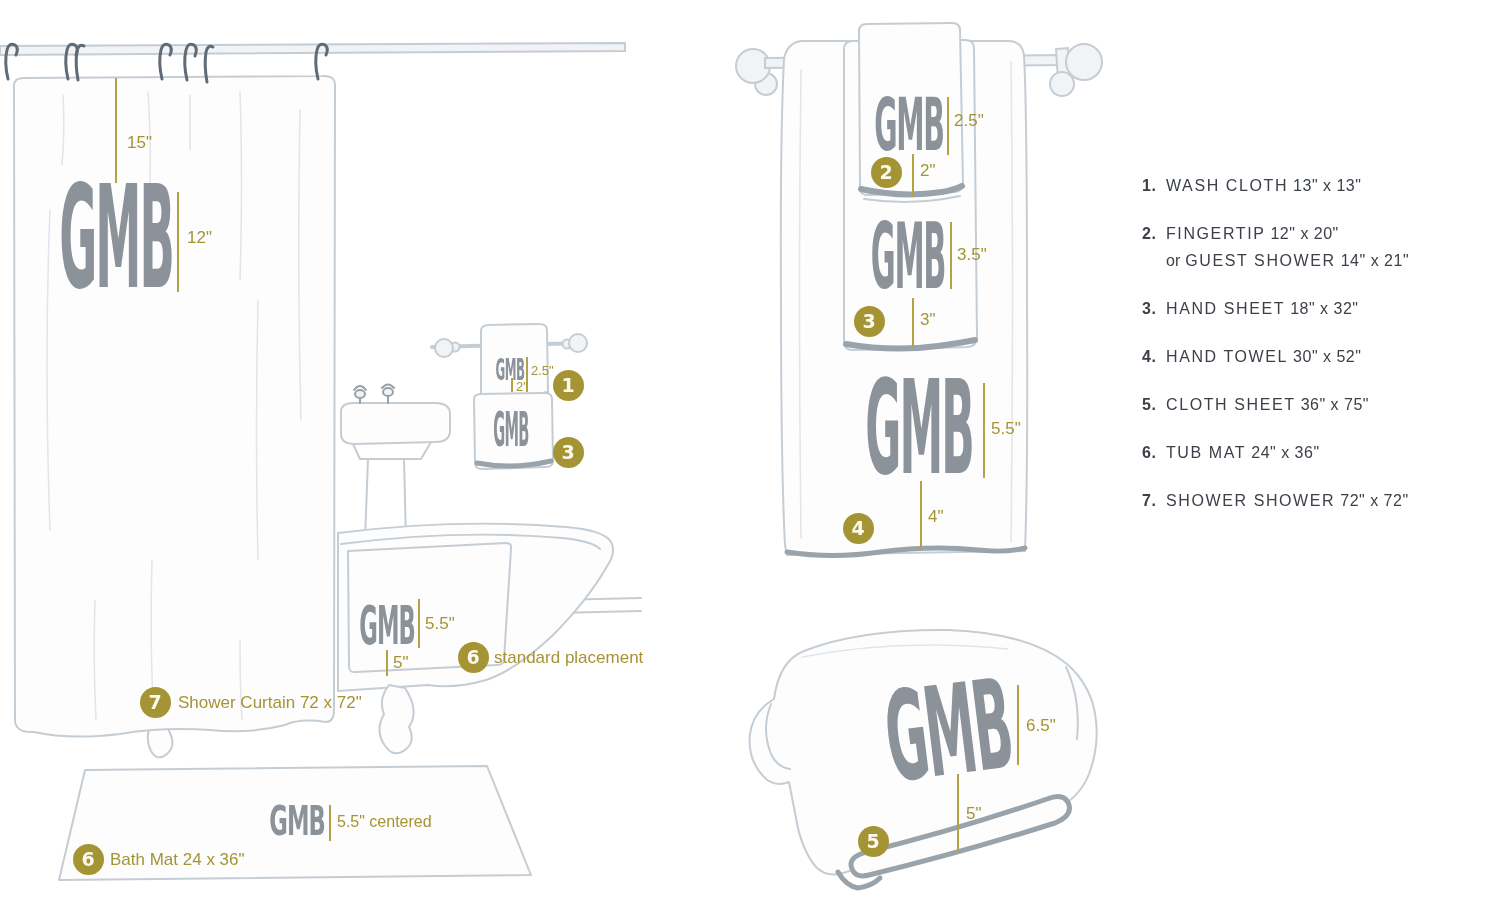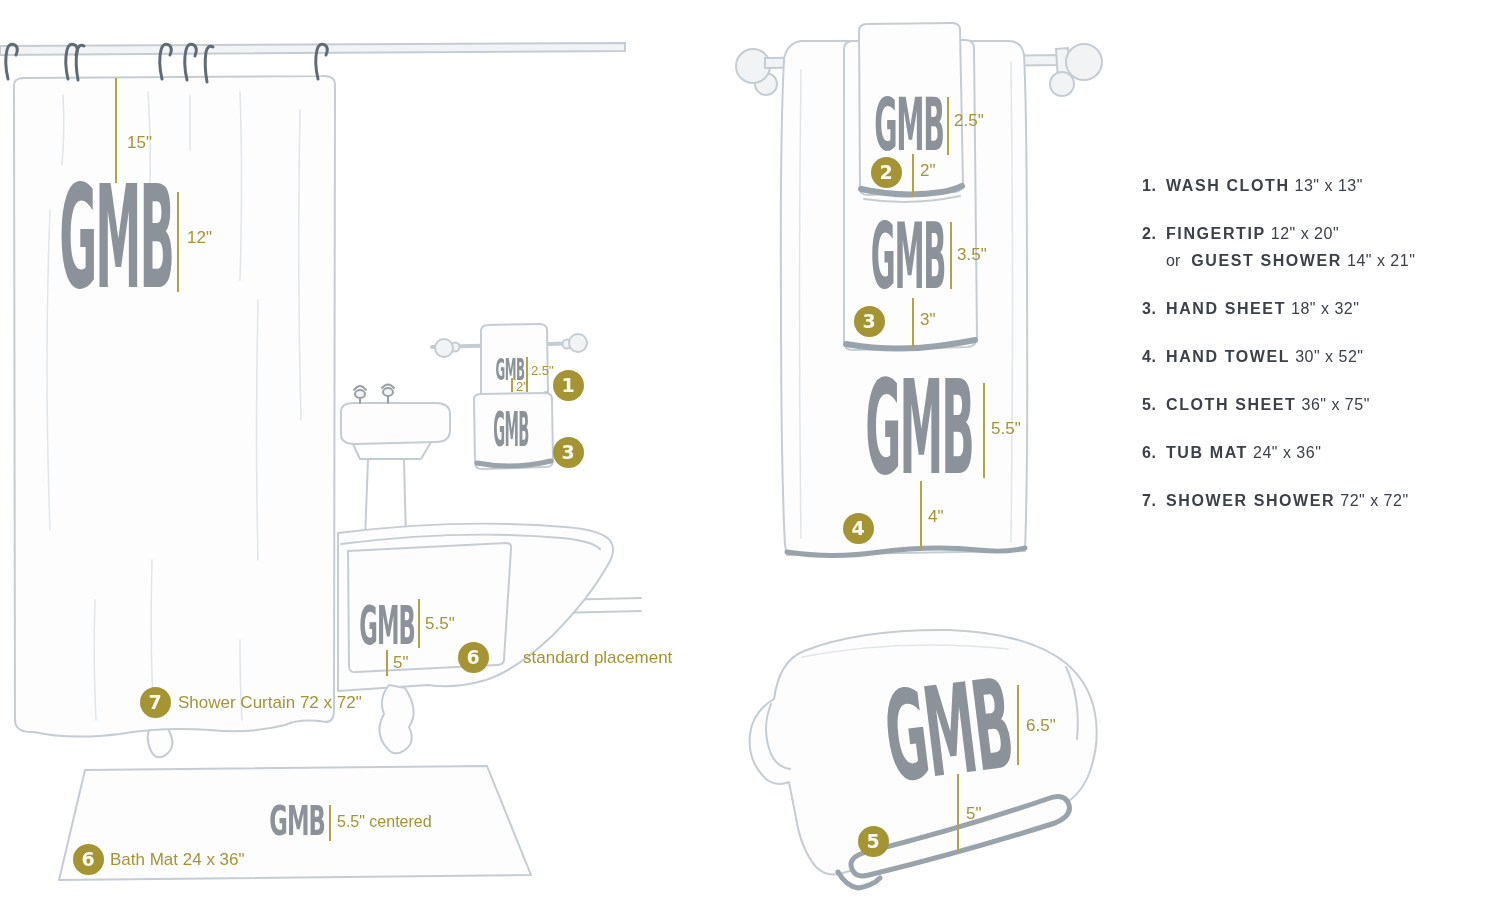--- a/index.html
+++ b/index.html
@@ -35,24 +35,24 @@
          background:var(--gold);color:var(--badge_number);font-weight:700;font-size:19px;
          display:flex;align-items:center;justify-content:center;
          font-family:"DejaVu Sans",sans-serif;}
   .gold{position:absolute;color:var(--gold);white-space:nowrap;line-height:20px;}
   .fs13{font-size:13px;line-height:15px;}
   .fs16{font-size:16px;}
   .fs17{font-size:17px;}
   .legend{position:absolute;left:1142px;top:172px;color:var(--legend_text);font-size:16px;}
   .legend-item{margin-bottom:21px;line-height:27px;}
   .li-num{font-weight:700;display:inline-block;min-width:24px;letter-spacing:.5px}
-  .li-name{font-weight:700;letter-spacing:1.6px;margin-right:5px}
+  .li-name{font-weight:400;letter-spacing:1.6px;margin-right:5px}
   .li-size{letter-spacing:.5px}
   .line2{padding-left:24px}
-  .li-or{margin-right:11px}
+  .li-or{margin-right:5px}
 </style>
 </head>
 <body>
 
 <div id="canvas">
 
   <svg width="1500" height="900" viewBox="0 0 1500 900">
 
     <g>
 
@@ -181,21 +181,21 @@
   <div class="mono m-sheet">GMB</div>
 
   <div class="gold fs17" style="left:127px;top:133px">15"</div>
   <div class="gold fs17" style="left:187px;top:228px">12"</div>
   <div class="gold fs13" style="left:531px;top:363px">2.5"</div>
   <div class="gold fs13" style="left:516px;top:379px">2"</div>
   <div class="gold fs17" style="left:425px;top:614px">5.5"</div>
   <div class="gold fs17" style="left:393px;top:653px">5"</div>
   <div class="gold fs16" style="left:337px;top:812px">5.5" centered</div>
   <div class="gold fs17" style="left:178px;top:693px">Shower Curtain 72 x 72"</div>
-  <div class="gold fs17" style="left:523px;top:648px">standard placement</div>
+  <div class="gold fs17" style="left:494px;top:648px">standard placement</div>
   <div class="gold fs17" style="left:110px;top:850px">Bath Mat 24 x 36"</div>
 
   <div class="gold fs17" style="left:954px;top:111px">2.5"</div>
   <div class="gold fs17" style="left:920px;top:161px">2"</div>
   <div class="gold fs17" style="left:957px;top:245px">3.5"</div>
   <div class="gold fs17" style="left:920px;top:310px">3"</div>
   <div class="gold fs17" style="left:991px;top:419px">5.5"</div>
   <div class="gold fs17" style="left:928px;top:507px">4"</div>
   <div class="gold fs17" style="left:1026px;top:716px">6.5"</div>
   <div class="gold fs17" style="left:966px;top:804px">5"</div>

